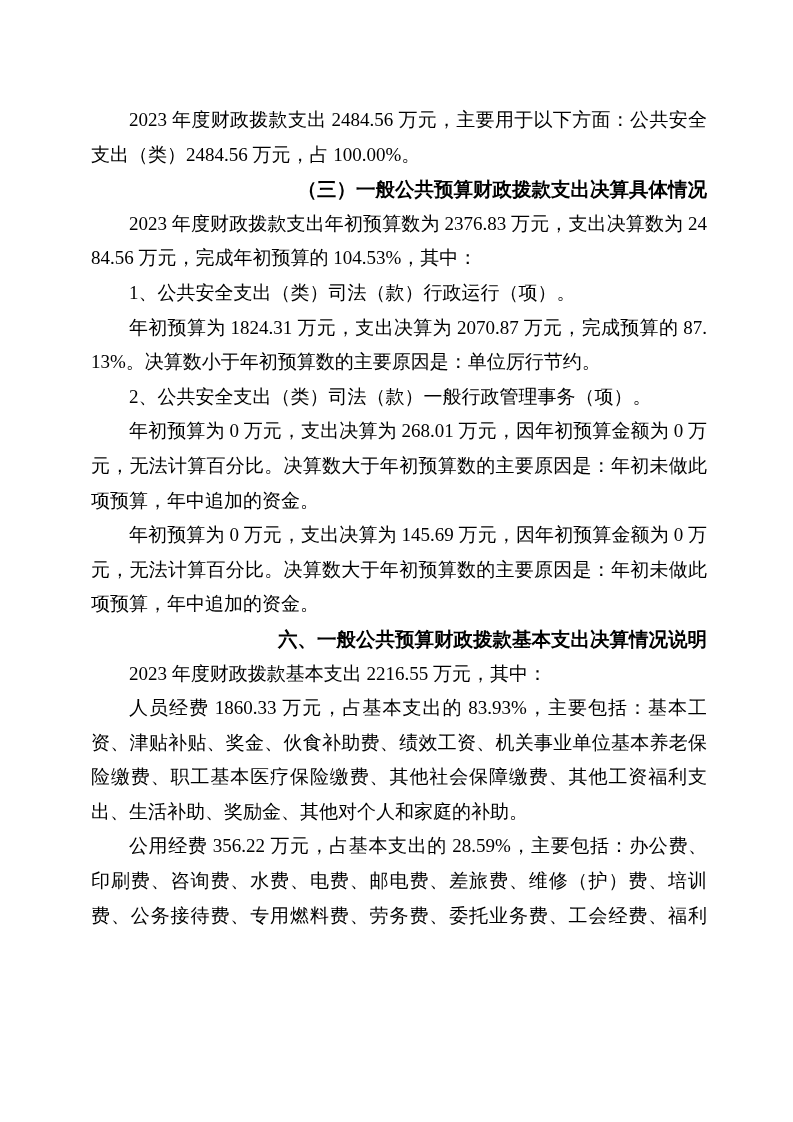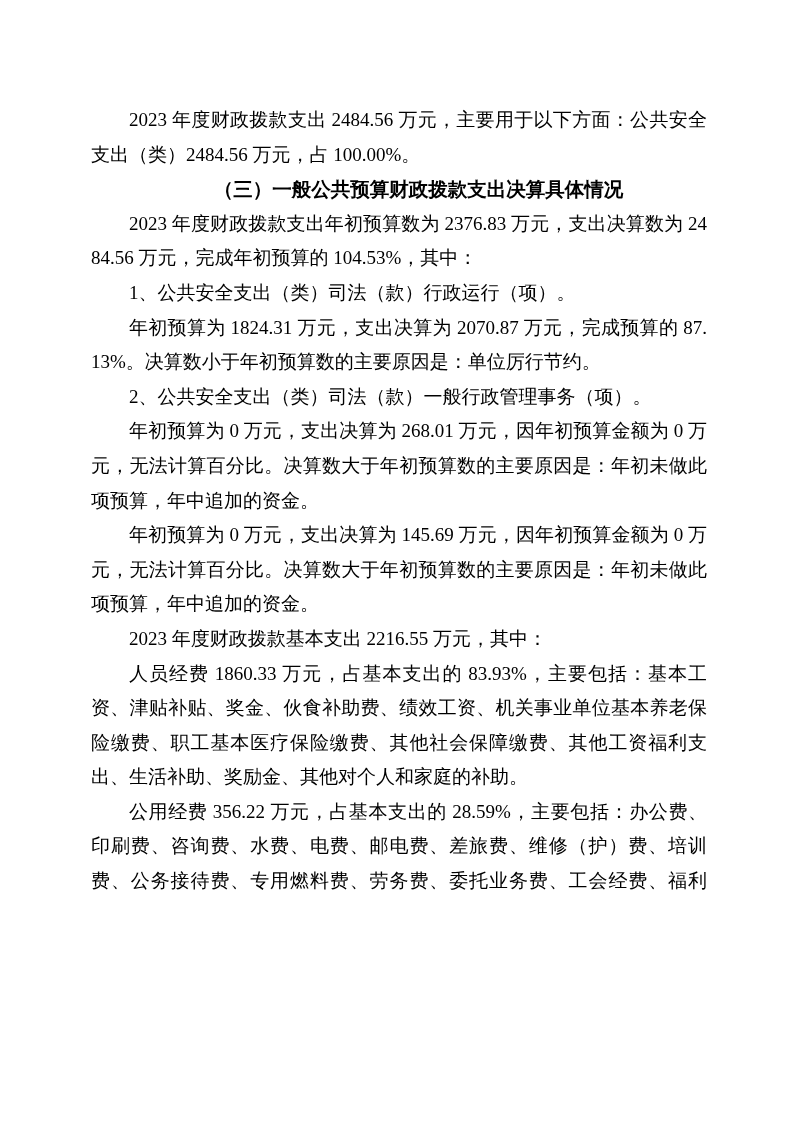--- a/index.html
+++ b/index.html
@@ -22,21 +22,21 @@
   }
   .para {
     margin: 0;
     text-align: justify;
     text-indent: 2em;
     word-break: break-all;
   }
   .heading {
     margin: 0;
     text-indent: 2em;
-    text-align: center;
+    text-align: right;
     font-family: "Liberation Sans", "DejaVu Sans", sans-serif;
     font-weight: 700;
     font-size: 19.5px;
   }
   
   .cutoff {
     text-align-last: justify;
   }
 </style>
 </head>
@@ -53,19 +53,20 @@
 
   <p class="para">年初预算为 1824.31 万元，支出决算为 2070.87 万元，完成预算的 87.13%。决算数小于年初预算数的主要原因是：单位厉行节约。</p>
 
   <p class="para">2、公共安全支出（类）司法（款）一般行政管理事务（项）。</p>
 
   <p class="para">年初预算为 0 万元，支出决算为 268.01 万元，因年初预算金额为 0 万元，无法计算百分比。决算数大于年初预算数的主要原因是：年初未做此项预算，年中追加的资金。</p>
 
 
   <p class="para">年初预算为 0 万元，支出决算为 145.69 万元，因年初预算金额为 0 万元，无法计算百分比。决算数大于年初预算数的主要原因是：年初未做此项预算，年中追加的资金。</p>
 
+  <p class="heading">六、一般公共预算财政拨款基本支出决算情况说明</p>
 
   <p class="para">2023 年度财政拨款基本支出 2216.55 万元，其中：</p>
 
   <p class="para">人员经费 1860.33 万元，占基本支出的 83.93%，主要包括：基本工资、津贴补贴、奖金、伙食补助费、绩效工资、机关事业单位基本养老保险缴费、职工基本医疗保险缴费、其他社会保障缴费、其他工资福利支出、生活补助、奖励金、其他对个人和家庭的补助。</p>
 
   <p class="para cutoff">公用经费 356.22 万元，占基本支出的 28.59%，主要包括：办公费、印刷费、咨询费、水费、电费、邮电费、差旅费、维修（护）费、培训费、公务接待费、专用燃料费、劳务费、委托业务费、工会经费、福利</p>
 </div>
 
 </body></html>

